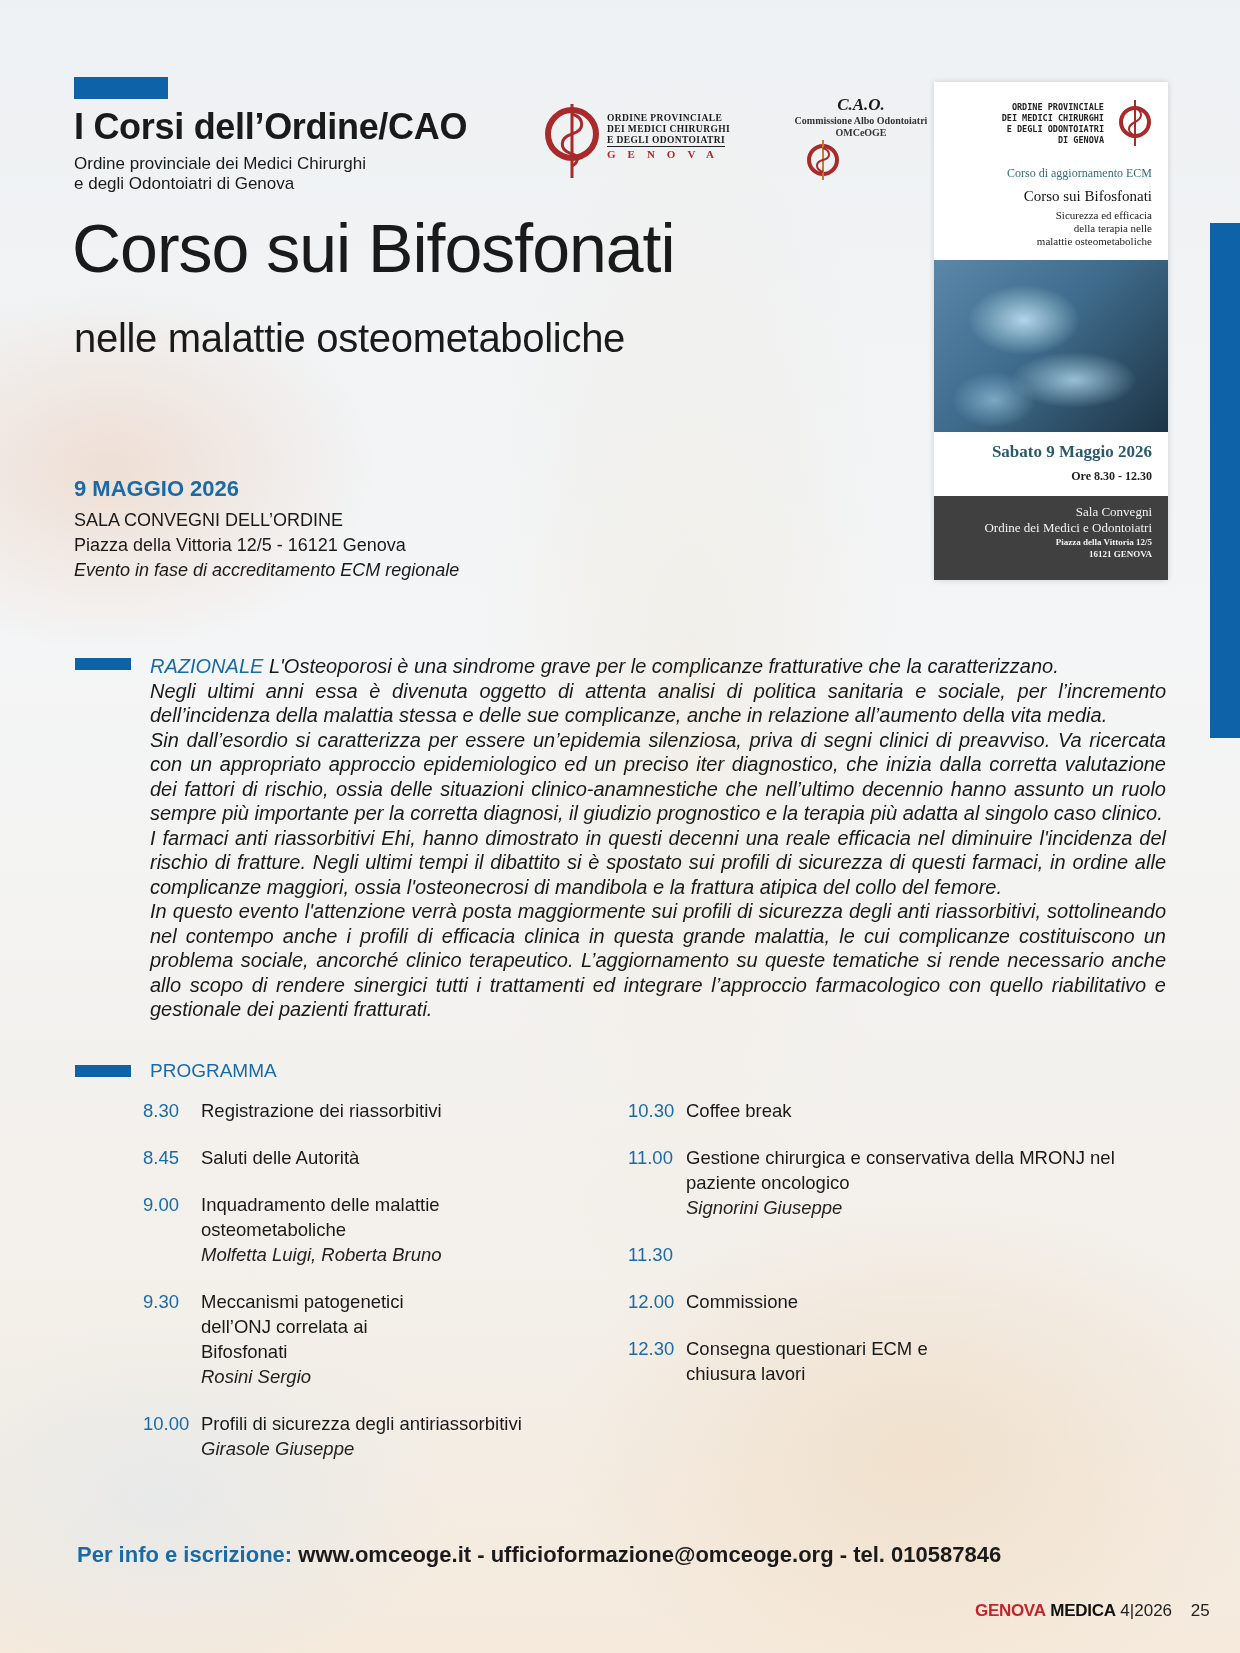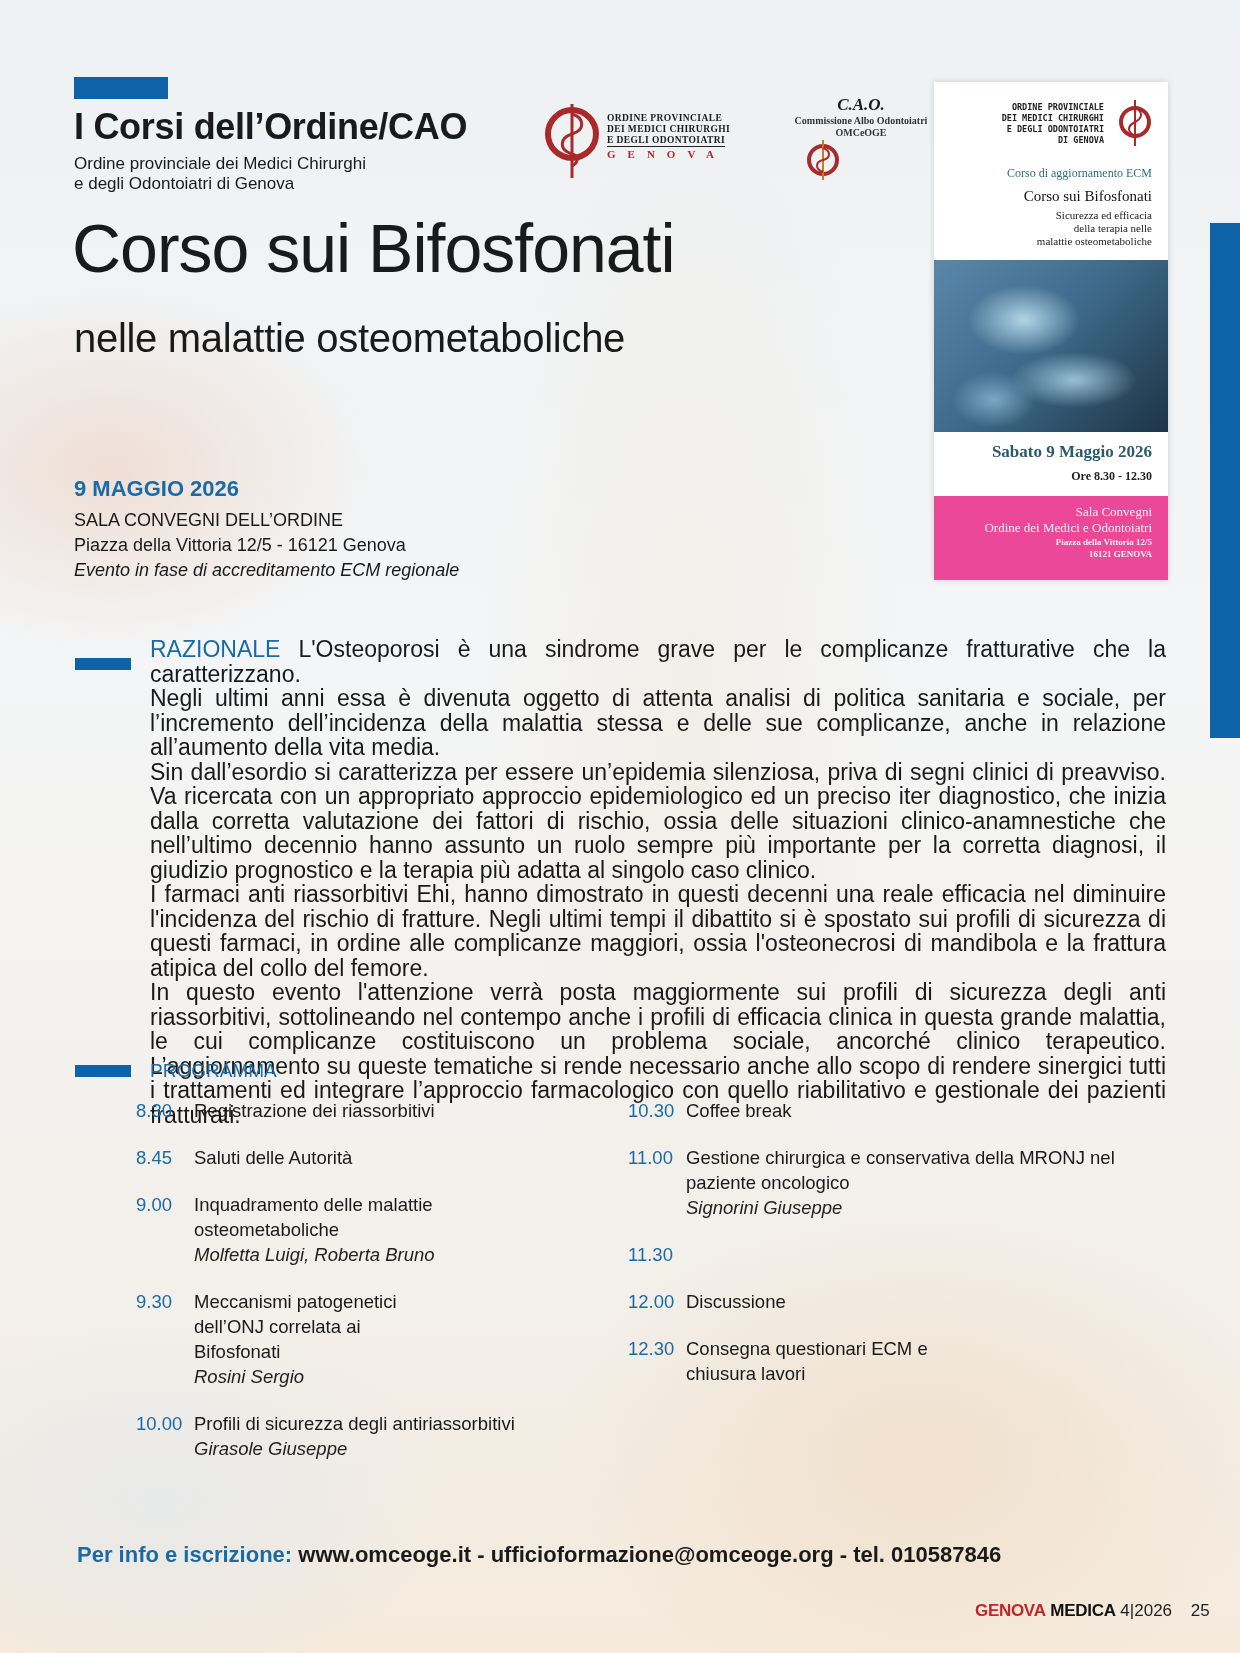--- a/index.html
+++ b/index.html
@@ -47,37 +47,37 @@
   .poster .ptitle { position: absolute; right: 16px; top: 106px; font-size: 15px; color: #111; }
   .poster .psub { position: absolute; right: 16px; top: 127px; font-size: 11px; line-height: 13px; text-align: right; color: #222; }
   .poster .xray { position: absolute; left: 0; top: 178px; width: 234px; height: 172px;
     background:
       radial-gradient(ellipse 80px 50px at 90px 60px, rgba(190,225,240,0.9), rgba(120,170,200,0) 70%),
       radial-gradient(ellipse 90px 40px at 140px 120px, rgba(170,210,230,0.85), rgba(100,150,180,0) 70%),
       radial-gradient(ellipse 60px 40px at 60px 140px, rgba(150,195,220,0.7), rgba(80,120,150,0) 70%),
       linear-gradient(135deg, #5b88a8 0%, #3f6c8c 45%, #1d3446 100%); }
   .poster .pdate { position: absolute; right: 16px; top: 360px; font-size: 17px; font-weight: bold; color: #2b5a6a; }
   .poster .ptime { position: absolute; right: 16px; top: 387px; font-size: 12px; font-weight: bold; color: #222; }
-  .poster .pvenue { position: absolute; left: 0; top: 414px; width: 234px; height: 84px; background: #ec4899; color: #f2f2f2; text-align: right; box-sizing: border-box; padding: 8px 16px 0 0; }
+  .poster .pvenue { position: absolute; left: 0; top: 414px; width: 234px; height: 84px; background: #404040; color: #f2f2f2; text-align: right; box-sizing: border-box; padding: 8px 16px 0 0; }
   .poster .pvenue .a { font-size: 13px; line-height: 16px; }
   .poster .pvenue .b { font-size: 9px; line-height: 12px; font-weight: bold; }
 
   .side-tab { left: 1210px; top: 223px; width: 30px; height: 515px; }
 
   
   .sec-bar { width: 56px; height: 12px; }
   .raz-bar { left: 75px; top: 658px; }
-  .raz-text { left: 150px; top: 637px; width: 1016px; font-size: 23px; line-height: 24.5px; text-align: justify; }
+  .raz-text { left: 150px; top: 654px; width: 1016px; font-size: 20px; line-height: 24.5px; text-align: justify; font-style: italic; }
   .raz-text .lbl { color: #1a6aa6; }
   .raz-text p { margin: 0; }
 
   .prog-bar { left: 75px; top: 1065px; }
   .prog-label { left: 150px; top: 1060px; font-size: 19px; color: #1a6aa6; }
   .prog-col { width: 470px; font-size: 18.5px; line-height: 25px; }
-  .prog-left { left: 136px; top: 1098px; }
+  .prog-left { left: 143px; top: 1098px; }
   .prog-right { left: 628px; top: 1098px; width: 520px; }
   .prog-item { display: flex; margin-bottom: 22px; }
   .prog-item .time { color: #1a6aa6; flex: 0 0 58px; }
   .prog-right .prog-item .time { flex: 0 0 58px; }
   .prog-item .speaker { font-style: italic; color: #222; }
 
   .info { left: 77px; top: 1542px; font-size: 22px; font-weight: bold; }
   .info .lbl { color: #1a6aa6; }
   .footer { left: 975px; top: 1601px; font-size: 17px; }
   .footer .gm1 { color: #c0262b; font-weight: bold; letter-spacing: -0.3px; }
@@ -223,21 +223,21 @@
         <div>Gestione chirurgica e conservativa della MRONJ nel paziente oncologico</div>
       <div class="speaker">Signorini Giuseppe</div>
       </div>
   </div>
   <div class="prog-item">
     <span class="time">11.30</span>
   </div>
   <div class="prog-item">
     <span class="time">12.00</span>
     <div>
-        <div>Discussione</div>
+        <div>Commissione</div>
       </div>
   </div>
   <div class="prog-item">
     <span class="time">12.30</span>
     <div style="width:250px">
         <div>Consegna questionari ECM e chiusura lavori</div>
       </div>
   </div>
 </div>
 

